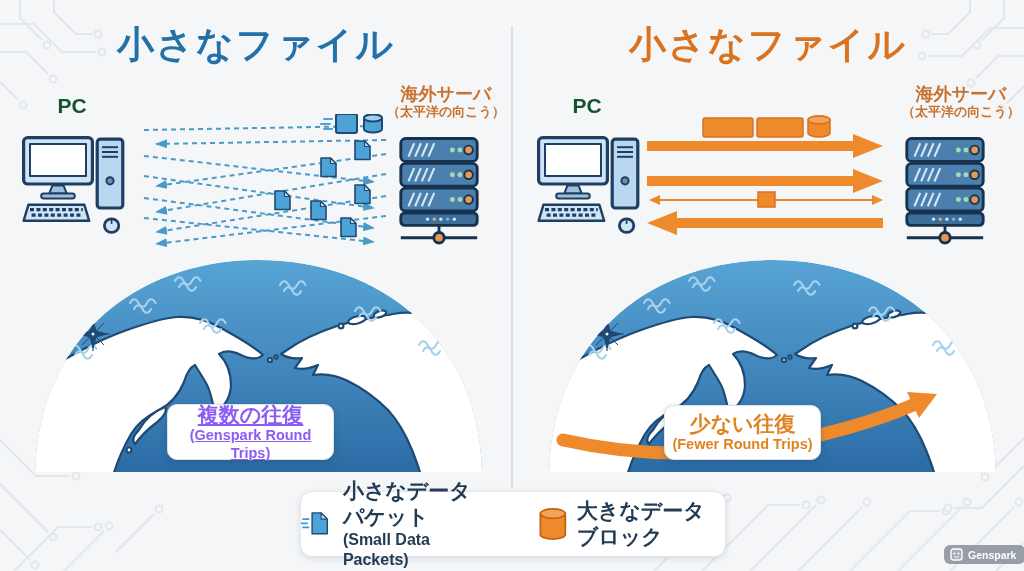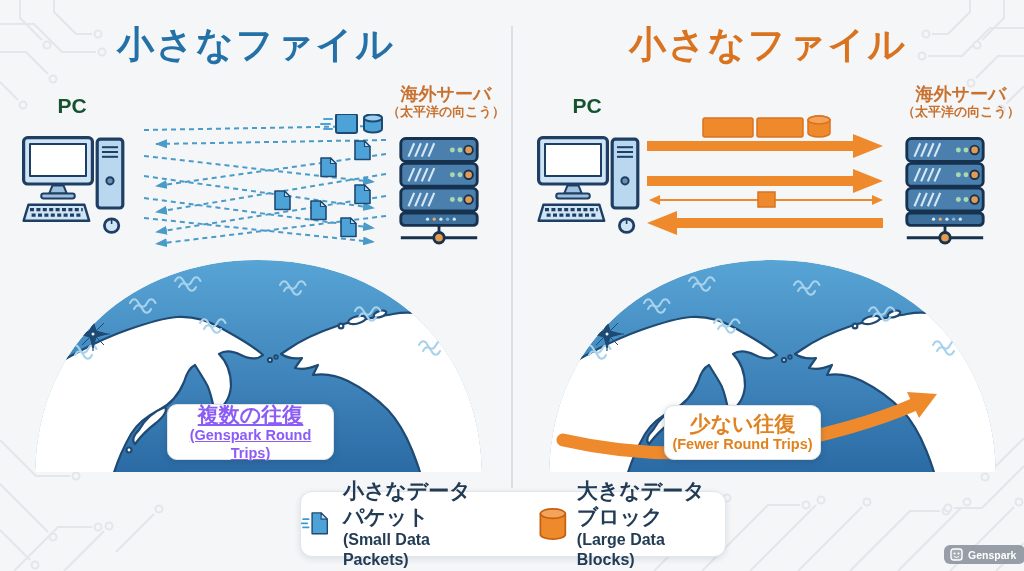--- a/index.html
+++ b/index.html
@@ -413,21 +413,20 @@
         <div class="en">(Small Data Packets)</div>
       </div>
     </div>
     <div class="legend-item">
       <svg width="40" height="48" viewBox="0 0 40 48">
         <path d="M2,9 v30 a18,7 0 0 0 36,0 v-30" fill="#ef8a2c" stroke="#c2610f" stroke-width="2.5"></path>
         <ellipse cx="20" cy="9" rx="18" ry="7" fill="#f5a35a" stroke="#c2610f" stroke-width="2.5"></ellipse>
       </svg>
       <div class="legend-text">
         <div class="jp">大きなデータブロック</div>
-        <div class="en">(Large Data Blocks)</div>
       </div>
     </div>
   </div>
 
   <a class="watermark" href="#">
     <svg width="13" height="13" viewBox="0 0 13 13">
       <rect x="1" y="1" width="11" height="11" rx="2.5" fill="rgba(255,255,255,.15)" stroke="#fff" stroke-width="1.4"></rect>
       <circle cx="4.5" cy="5.5" r="1.1" fill="#fff"></circle>
         <circle cx="8.5" cy="5.5" r="1.1" fill="#fff"></circle>
       <path d="M4,8.5 q2.5,2 5,0" stroke="#fff" stroke-width="1" fill="none"></path>

